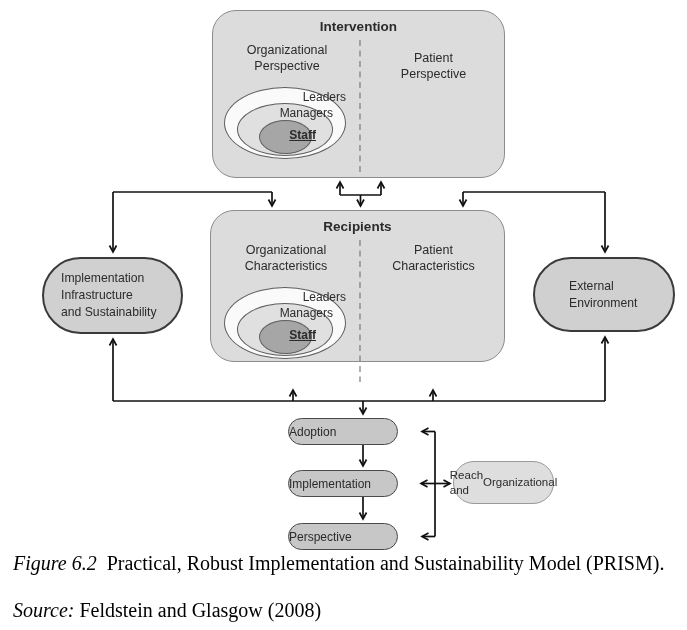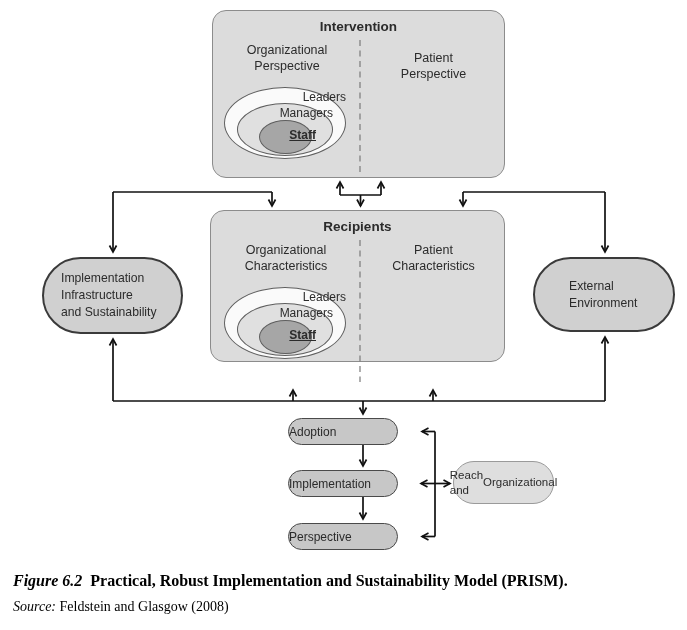--- a/index.html
+++ b/index.html
@@ -20,21 +20,21 @@
     --text:#2b2b2b;
   }
   html,body{margin:0;padding:0;background:#ffffff;}
   .figure{
     position:relative;width:687px;height:630px;background:#ffffff;
     font-family:"Liberation Sans","DejaVu Sans",sans-serif;color:var(--text);
     overflow:hidden;
   }
   .big-box{
     position:absolute;background:var(--container-fill);
-    border:1.2px solid var(--container-border);border-radius:14px;box-sizing:border-box;
+    border:1.2px solid var(--container-border);border-radius:24px;box-sizing:border-box;
   }
   #intervention-box{left:212px;top:10px;width:293px;height:168px;}
   #recipients-box{left:210px;top:210px;width:295px;height:152px;}
   .box-title{
     position:absolute;top:8px;left:0;width:100%;text-align:center;
     font-weight:bold;font-size:13.5px;
   }
   .col-heading{position:absolute;text-align:center;font-size:12.5px;line-height:1.3;}
   .col-heading span{display:block;}
   #intervention-box .col-heading.left{top:31px;left:0;width:148px;}
@@ -81,22 +81,22 @@
     font-size:11.5px;line-height:1.25;
   }
 
   #arrows-layer{position:absolute;left:0;top:0;width:687px;height:560px;pointer-events:none;}
   #arrows-layer path{stroke:var(--arrow);stroke-width:1.7;fill:none;}
   #arrows-layer path.divider{stroke:var(--divider);stroke-width:1.2;stroke-dasharray:6 4.5;}
 
   .caption{
     position:absolute;left:13px;font-family:"Liberation Serif","DejaVu Serif",serif;color:#000;
   }
-  #caption-line1{top:572px;font-size:16px;font-weight:bold;}
-  #caption-line2{top:599px;font-size:14px;}
+  #caption-line1{top:552px;font-size:20px;}
+  #caption-line2{top:599px;font-size:20px;}
   .caption .ital{font-style:italic;}
 </style>
 </head>
 <body>
 
 <div class="figure">
 
   <div class="big-box" id="intervention-box">
     <div class="box-title">Intervention</div>
     <div class="col-heading left">

